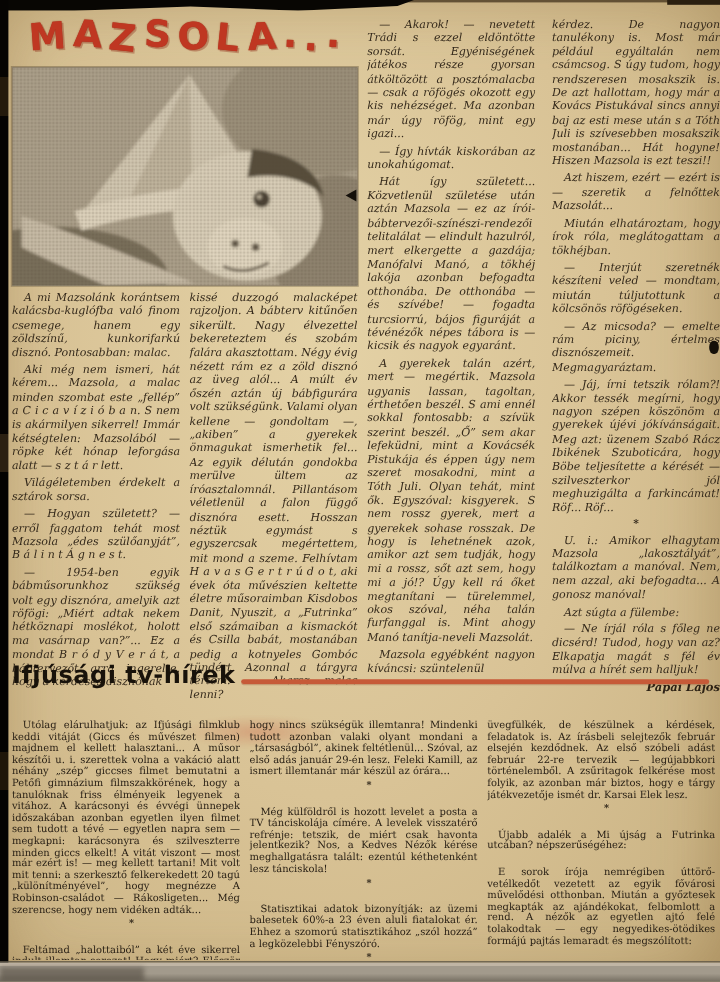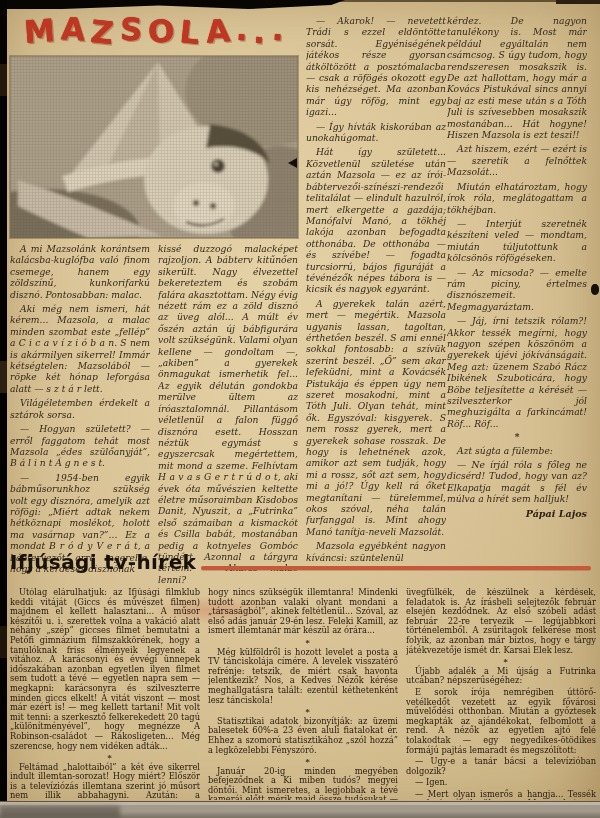--- a/index.html
+++ b/index.html
@@ -40,32 +40,32 @@
             background-image:radial-gradient(rgba(55,45,35,.4) 0.8px, transparent 1.4px);
             background-size:3px 3px;opacity:.45;}
   .phototint{position:absolute;left:0;top:0;width:100%;height:100%;background:rgba(215,190,140,.18);}
   
   .col-article{position:absolute;width:140px;font-style:italic;font-size:9.2px;line-height:11.4px;
                text-align:justify;color:#33281a;overflow:hidden;}
   .col-article p{margin:0 0 3px 0;text-indent:10px;}
   #col1{left:10px;top:243px;height:356px;}
   #col2{left:158px;top:243px;height:356px;}
   #col3{left:306px;top:15px;height:582px;}
-  #col4{left:447px;top:15px;height:582px;}
+  #col4{left:460px;top:15px;height:582px;}
   #col2 p:first-child,#col4text p:first-child{text-indent:0;}
   p.sep{text-align:center;text-indent:0;font-weight:bold;font-size:9px;margin:1px 0;}
   .byline{margin:4px 2px 0 0;text-align:right;font-weight:bold;font-style:italic;font-size:9.6px;color:#2c2114;}
   
   .news-header{position:absolute;left:10px;top:550px;font-family:"DejaVu Sans", sans-serif;font-weight:bold;
                font-size:20px;letter-spacing:.4px;color:#18120a;}
   .rule{position:absolute;left:201px;top:566px;width:390px;height:3.5px;background:#c65a38;border-radius:2px;
         box-shadow:0 1px 0 rgba(150,60,30,.3);}
   .col-news{position:absolute;top:588px;width:190px;height:212px;font-size:8.3px;line-height:9.6px;
             text-align:justify;color:#292015;overflow:hidden;}
-  .col-news p{margin:0 0 2px 0;text-indent:9px;}
+  .col-news p{margin:12px 0 2px 0;text-indent:9px;}
   #ncol1{left:10px;}
   #ncol2{left:208px;}
   #ncol3{left:406px;}
   #ncol2 p:first-child,#ncol3 p:first-child{text-indent:0;}
   .col-news p.sep{font-size:8px;margin:0;}
 </style>
 </head>
 <body>
 
 <div class="stage">
@@ -122,20 +122,21 @@
     </div>
   <div id="col4" class="col-article">
     <div id="col4text">
         <p>kérdez. De nagyon tanulékony is. Most már például egyáltalán nem csámcsog. S úgy tudom, hogy rendszeresen mosakszik is. De azt hallottam, hogy már a Kovács Pistukával sincs annyi baj az esti mese után s a Tóth Juli is szívesebben mosakszik mostanában... Hát hogyne! Hiszen Mazsola is ezt teszi!!</p>
         <p>Azt hiszem, ezért — ezért is — szeretik a felnőttek Mazsolát...</p>
         <p>Miután elhatároztam, hogy írok róla, meglátogattam a tökhéjban.</p>
         <p>— Interjút szeretnék készíteni veled — mondtam, miután túljutottunk a kölcsönös röfögéseken.</p>
         <p>— Az micsoda? — emelte rám piciny, értelmes disznószemeit. Megmagyaráztam.</p>
         <p>— Jáj, írni tetszik rólam?! Akkor tessék megírni, hogy nagyon szépen köszönöm a gyerekek újévi jókívánságait. Meg azt: üzenem Szabó Rácz Ibikének Szuboticára, hogy Böbe teljesítette a kérését — szilveszterkor jól meghuzigálta a farkincámat! Röf... Röf...</p>
         <p class="sep">*</p>
+        <p>U. i.: Amikor elhagytam Mazsola „lakosztályát”, találkoztam a manóval. Nem, nem azzal, aki befogadta... A gonosz manóval!</p>
         <p>Azt súgta a fülembe:</p>
         <p>— Ne írjál róla s főleg ne dicsérd! Tudod, hogy van az? Elkapatja magát s fél év múlva a hírét sem halljuk!</p>
       </div>
     <p class="byline">Pápai Lajos</p>
   </div>
 
   <div class="bleed-smudge"></div>
 
   <div class="news-header">Ifjúsági tv-hírek</div>
   <div class="rule"></div>

